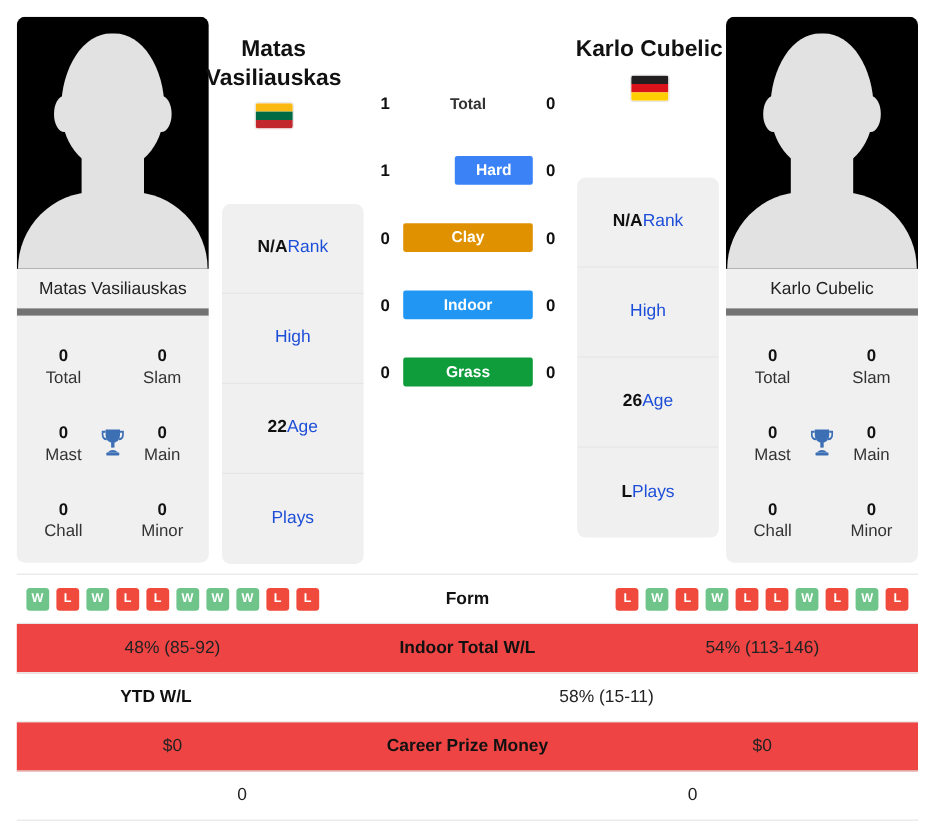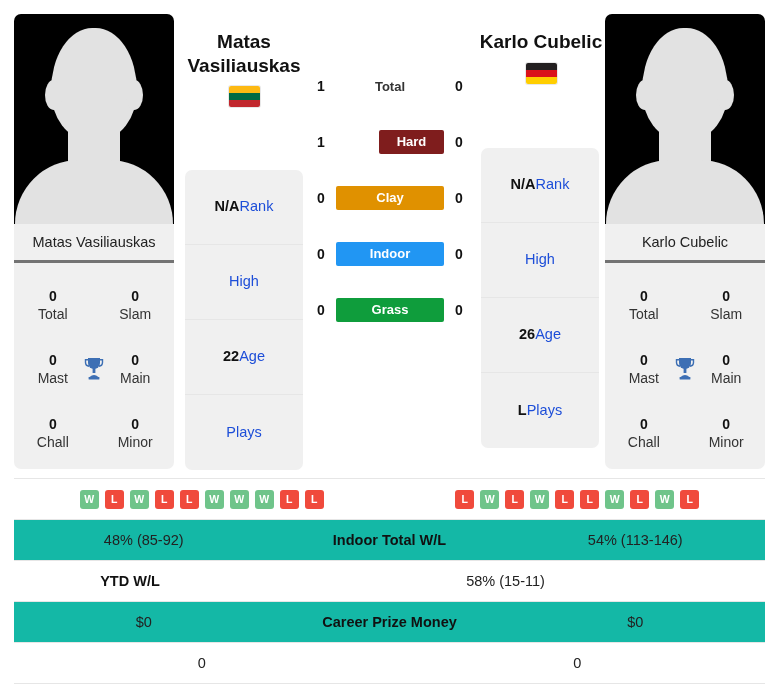--- a/index.html
+++ b/index.html
@@ -79,21 +79,21 @@
     border-radius: 64px 64px 0 0;
   }
 
   .photo-name {
     height: 39px;
     display: flex;
     align-items: center;
     justify-content: center;
     font-size: 14.5px;
     color: #222;
-    border-bottom: 3px solid #737373;
+    border-bottom: 6px solid #737373;
   }
 
   .trophy-grid {
     position: relative;
     padding: 10px 0 0 0;
   }
   .trophy-row {
     display: flex;
     align-items: center;
     justify-content: space-between;
@@ -120,21 +120,21 @@
     justify-content: center;
     align-items: center;
   }
   .trophy-spacer { width: 30px; }
 
   
   .name-block {
     position: absolute;
     text-align: center;
   }
-  .name-block.left  { left: 184px; top: 30px; width: 120px; }
+  .name-block.left  { left: 168px; top: 30px; width: 120px; }
   .name-block.right { left: 478px; top: 30px; width: 126px; }
   .player-name {
     font-size: 19px;
     font-weight: bold;
     color: #111;
     line-height: 1.24;
   }
   .flag {
     width: 31px;
     height: 21px;
@@ -224,21 +224,21 @@
     left: 14px;
     width: 751px;
     border-top: 1px solid #e6e6e6;
   }
   .stats-row {
     display: flex;
     align-items: center;
     height: 41px;
     border-bottom: 1px solid #e6e6e6;
   }
-  .stats-row.striped { background: #14b8a6; text-align: right; }
+  .stats-row.striped { background: #ef4444; text-align: right; }
   .stats-col {
     flex: 1 1 0;
     display: flex;
     align-items: center;
     justify-content: center;
     font-size: 14.5px;
     color: #222;
   }
   .stats-col.label {
     flex: 0 0 232px;
@@ -439,21 +439,21 @@
   </div>
 
   <div class="h2h">
       <div class="h2h-row">
         <div class="h2h-score">1</div>
         <div class="h2h-mid">Total</div>
         <div class="h2h-score">0</div>
       </div>
       <div class="h2h-row">
         <div class="h2h-score">1</div>
-        <div class="h2h-badge" style="background: #7f1d1d; margin-left: 47px;">Hard</div>
+        <div class="h2h-badge" style="background: #3b82f6; margin-left: 47px;">Hard</div>
         <div class="h2h-score">0</div>
       </div>
       <div class="h2h-row">
         <div class="h2h-score">0</div>
         <div class="h2h-badge" style="background: rgb(224, 145, 0);">Clay</div>
         <div class="h2h-score">0</div>
       </div>
       <div class="h2h-row">
         <div class="h2h-score">0</div>
         <div class="h2h-badge" style="background: rgb(33, 150, 243);">Indoor</div>
@@ -477,20 +477,21 @@
           <div class="form-badge" style="background: rgb(111, 196, 138);">W</div>
           <div class="form-badge" style="background: rgb(240, 74, 60);">L</div>
           <div class="form-badge" style="background: rgb(240, 74, 60);">L</div>
           <div class="form-badge" style="background: rgb(111, 196, 138);">W</div>
           <div class="form-badge" style="background: rgb(111, 196, 138);">W</div>
           <div class="form-badge" style="background: rgb(111, 196, 138);">W</div>
           <div class="form-badge" style="background: rgb(240, 74, 60);">L</div>
           <div class="form-badge" style="background: rgb(240, 74, 60);">L</div>
         </div>
       </div>
+      <div class="stats-col label">Form</div>
       <div class="stats-col">
         <div class="form-strip">
           <div class="form-badge" style="background: rgb(240, 74, 60);">L</div>
           <div class="form-badge" style="background: rgb(111, 196, 138);">W</div>
           <div class="form-badge" style="background: rgb(240, 74, 60);">L</div>
           <div class="form-badge" style="background: rgb(111, 196, 138);">W</div>
           <div class="form-badge" style="background: rgb(240, 74, 60);">L</div>
           <div class="form-badge" style="background: rgb(240, 74, 60);">L</div>
           <div class="form-badge" style="background: rgb(111, 196, 138);">W</div>
           <div class="form-badge" style="background: rgb(240, 74, 60);">L</div>

